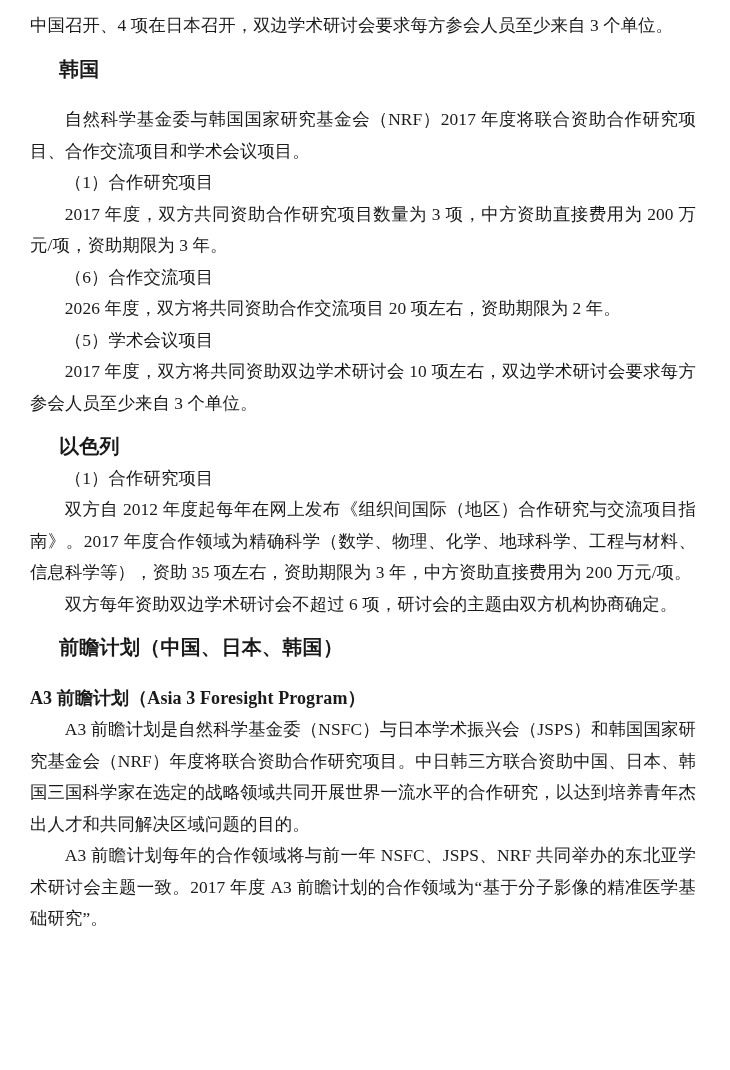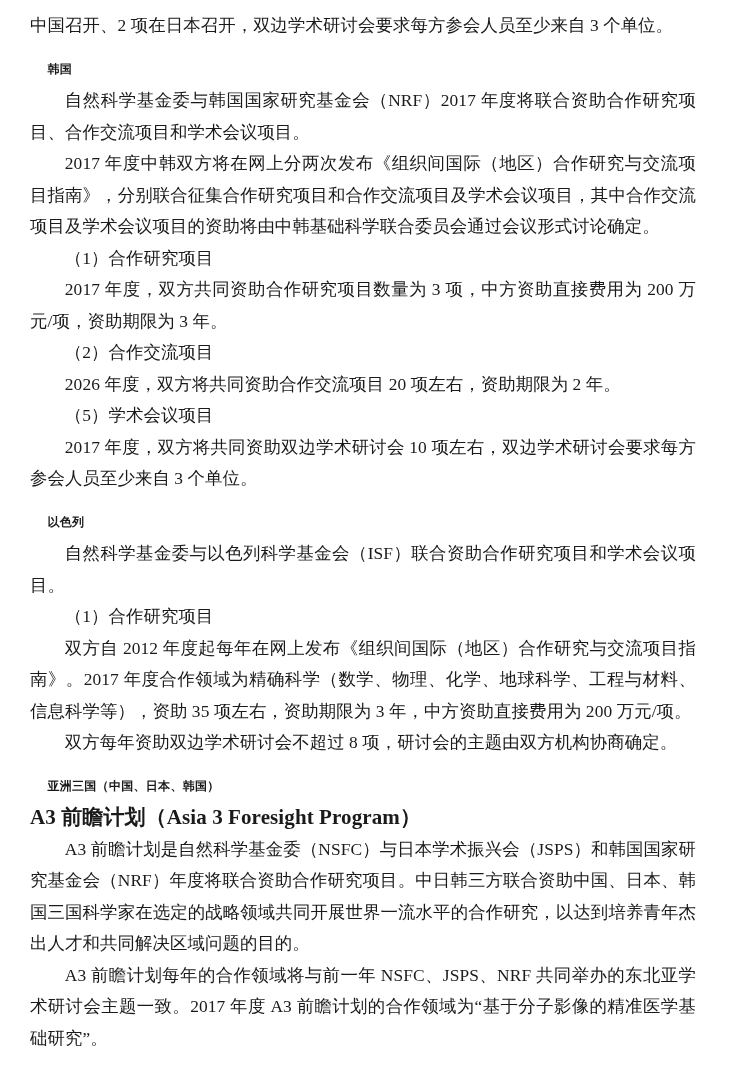--- a/index.html
+++ b/index.html
@@ -27,74 +27,72 @@
     line-height: 31.5px;
     text-align: justify;
     text-justify: inter-ideograph;
     margin: 0;
     letter-spacing: 0.1px;
   }
   .indent {
     text-indent: 2em;
   }
   .heading {
-    font-size: 12px;
+    font-size: 20px;
     line-height: 31.5px;
     font-weight: bold;
     margin: 0;
     text-indent: 1.45em;
     letter-spacing: 0.3px;
   }
   .subheading {
-    font-size: 21px;
+    font-size: 18px;
     line-height: 31.5px;
     font-weight: bold;
     margin: 0;
     letter-spacing: 0.1px;
   }
   .gap-before-heading { margin-top: 12px; }
-  .gap-after-heading { margin-top: 0; }
+  .gap-after-heading { margin-top: 19px; }
 </style>
 </head>
 <body>
 
 <div class="page">
 
-  <p class="para">中国召开、2 项在日本召开，双边学术研讨会要求每方参会人员至少来自 3 个单位。</p>
+  <p class="para">中国召开、4 项在日本召开，双边学术研讨会要求每方参会人员至少来自 3 个单位。</p>
 
   <h2 class="heading gap-before-heading">韩国</h2>
 
   <p class="para indent gap-after-heading">自然科学基金委与韩国国家研究基金会（NRF）2017 年度将联合资助合作研究项目、合作交流项目和学术会议项目。</p>
 
-  <p class="para indent">2017 年度中韩双方将在网上分两次发布《组织间国际（地区）合作研究与交流项目指南》，分别联合征集合作研究项目和合作交流项目及学术会议项目，其中合作交流项目及学术会议项目的资助将由中韩基础科学联合委员会通过会议形式讨论确定。</p>
 
   <p class="para indent">（1）合作研究项目</p>
 
   <p class="para indent">2017 年度，双方共同资助合作研究项目数量为 3 项，中方资助直接费用为 200 万元/项，资助期限为 3 年。</p>
 
-  <p class="para indent">（2）合作交流项目</p>
+  <p class="para indent">（6）合作交流项目</p>
 
   <p class="para indent">2026 年度，双方将共同资助合作交流项目 20 项左右，资助期限为 2 年。</p>
 
   <p class="para indent">（5）学术会议项目</p>
 
   <p class="para indent">2017 年度，双方将共同资助双边学术研讨会 10 项左右，双边学术研讨会要求每方参会人员至少来自 3 个单位。</p>
 
   <h2 class="heading gap-before-heading">以色列</h2>
 
-  <p class="para indent gap-after-heading">自然科学基金委与以色列科学基金会（ISF）联合资助合作研究项目和学术会议项目。</p>
 
   <p class="para indent">（1）合作研究项目</p>
 
   <p class="para indent">双方自 2012 年度起每年在网上发布《组织间国际（地区）合作研究与交流项目指南》。2017 年度合作领域为精确科学（数学、物理、化学、地球科学、工程与材料、信息科学等），资助 35 项左右，资助期限为 3 年，中方资助直接费用为 200 万元/项。</p>
 
 
-  <p class="para indent">双方每年资助双边学术研讨会不超过 8 项，研讨会的主题由双方机构协商确定。</p>
+  <p class="para indent">双方每年资助双边学术研讨会不超过 6 项，研讨会的主题由双方机构协商确定。</p>
 
-  <h2 class="heading gap-before-heading">亚洲三国（中国、日本、韩国）</h2>
+  <h2 class="heading gap-before-heading">前瞻计划（中国、日本、韩国）</h2>
 
   <h3 class="subheading gap-after-heading">A3 前瞻计划（Asia 3 Foresight Program）</h3>
 
   <p class="para indent">A3 前瞻计划是自然科学基金委（NSFC）与日本学术振兴会（JSPS）和韩国国家研究基金会（NRF）年度将联合资助合作研究项目。中日韩三方联合资助中国、日本、韩国三国科学家在选定的战略领域共同开展世界一流水平的合作研究，以达到培养青年杰出人才和共同解决区域问题的目的。</p>
 
   <p class="para indent">A3 前瞻计划每年的合作领域将与前一年 NSFC、JSPS、NRF 共同举办的东北亚学术研讨会主题一致。2017 年度 A3 前瞻计划的合作领域为“基于分子影像的精准医学基础研究”。</p>
 
 </div>
 
 </body></html>

